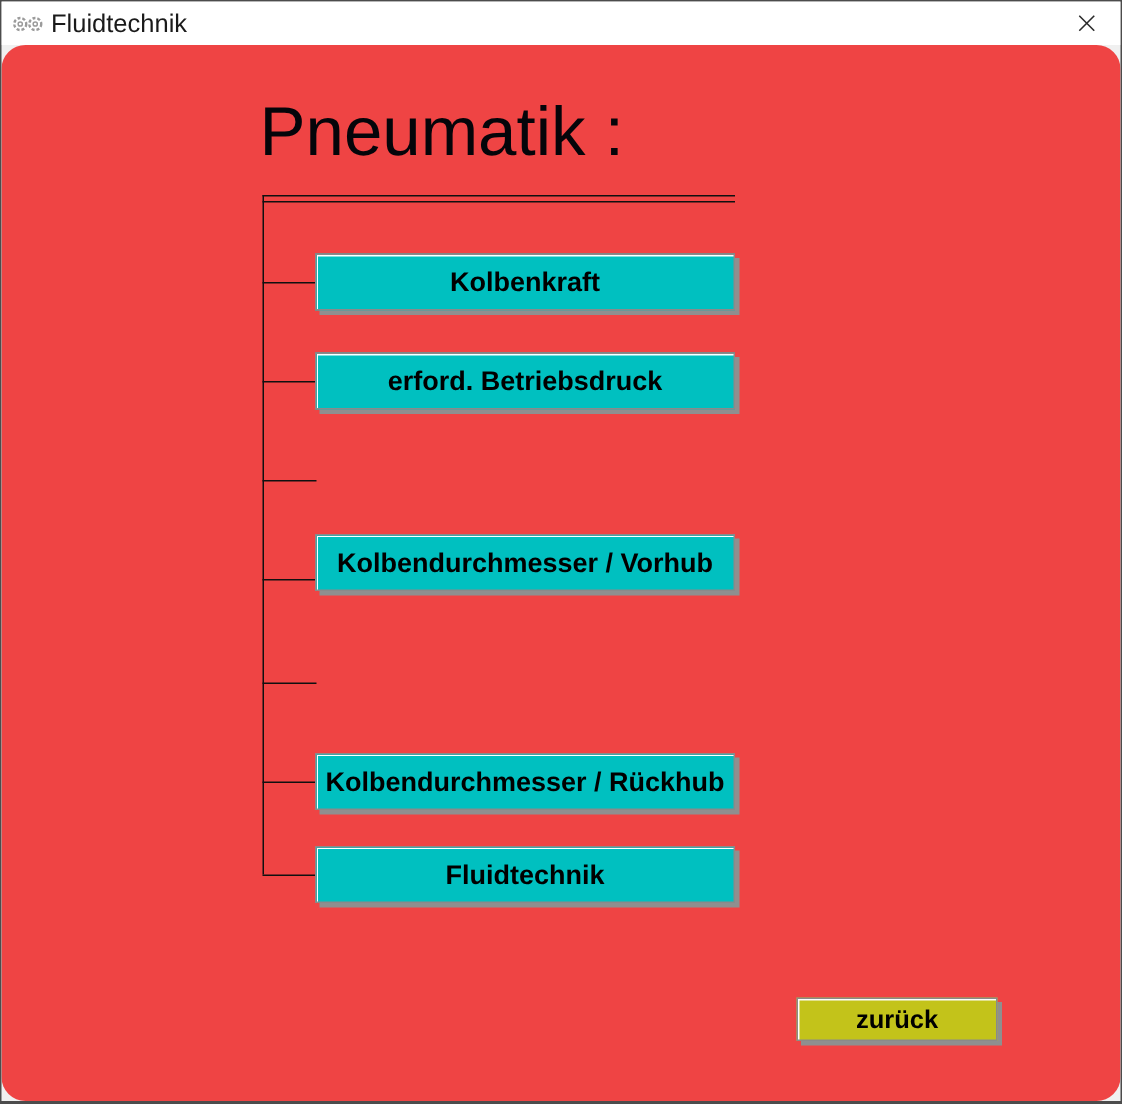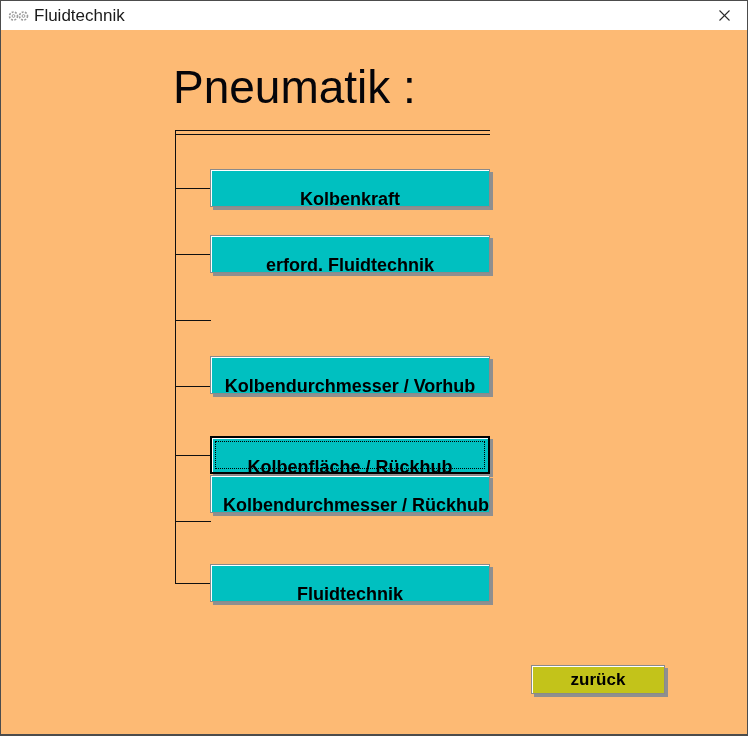--- a/index.html
+++ b/index.html
@@ -32,21 +32,22 @@
     color: #1a1a1a;
   }
   .close-btn {
     position: absolute; top: 0; right: 0;
     width: 46px; height: 29px;
     display: flex; align-items: center; justify-content: center;
     cursor: default;
   }
   .client {
     position: absolute; top: 29px; left: 0; right: 0; bottom: 0;
-    background: #fdba74;
+    background: #ef4444;
+    border-radius: 16px;
   }
   .heading {
     position: absolute;
     left: 172px; top: 30px;
     font-size: 46px;
     color: #05050a;
     letter-spacing: 0px;
     white-space: pre;
   }
   .hline, .vline, .tick {
@@ -65,21 +66,21 @@
     background: #00c0c0;
     border: 1px solid #8a8a8a;
     box-shadow: 3px 3px 0 #8f8f8f, inset 1px 1px 0 #ffffff;
     font-family: "Liberation Sans", sans-serif;
     font-size: 18px;
     font-weight: 700;
     color: #000;
     text-align: center;
     line-height: 34px;
     cursor: default;
-    padding: 12px;
+    padding: 0;
     display: block;
     white-space: pre;
   }
   .menu-btn.focused {
     border: 2px solid #000000;
     outline: 1px dotted #000000;
     outline-offset: -6px;
   }
   .back-btn {
     position: absolute;
@@ -130,22 +131,21 @@
 
     <div class="tick" style="top:158px"></div>
     <div class="tick" style="top:224px"></div>
     <div class="tick" style="top:290px"></div>
     <div class="tick" style="top:356px"></div>
     <div class="tick" style="top:425px"></div>
     <div class="tick" style="top:491px"></div>
     <div class="tick" style="top:553px"></div>
 
     <button class="menu-btn" style="top:139px">Kolbenkraft</button>
-    <button class="menu-btn" style="top:205px">erford. Fluidtechnik</button>
+    <button class="menu-btn" style="top:205px">erford. Betriebsdruck</button>
     <button class="menu-btn" style="top:326px">Kolbendurchmesser / Vorhub</button>
-    <button class="menu-btn focused" style="top:406px">Kolbenfläche / Rückhub</button>
-    <button class="menu-btn" style="top:445px">Kolbendurchmesser / Rückhub</button>
+    <button class="menu-btn" style="top:472px">Kolbendurchmesser / Rückhub</button>
     <button class="menu-btn" style="top:534px">Fluidtechnik</button>
 
     <button class="back-btn">zurück</button>
 
   </div>
 </div>
 
 </body></html>

